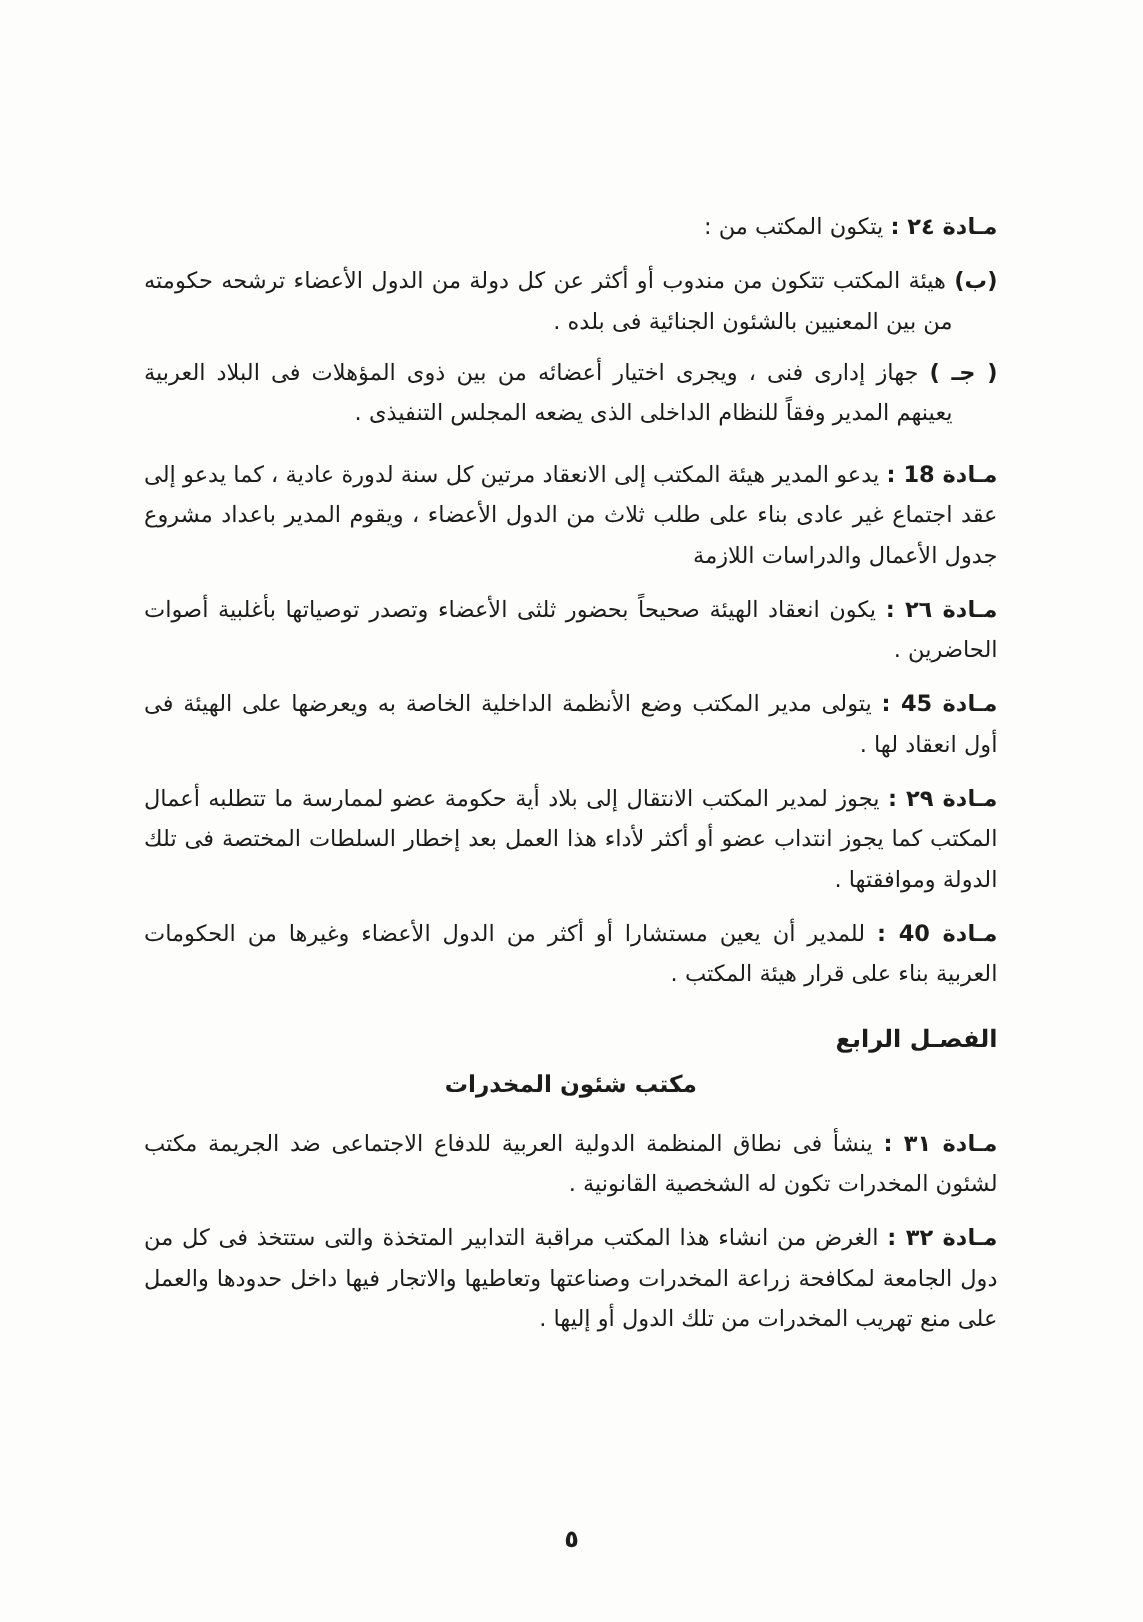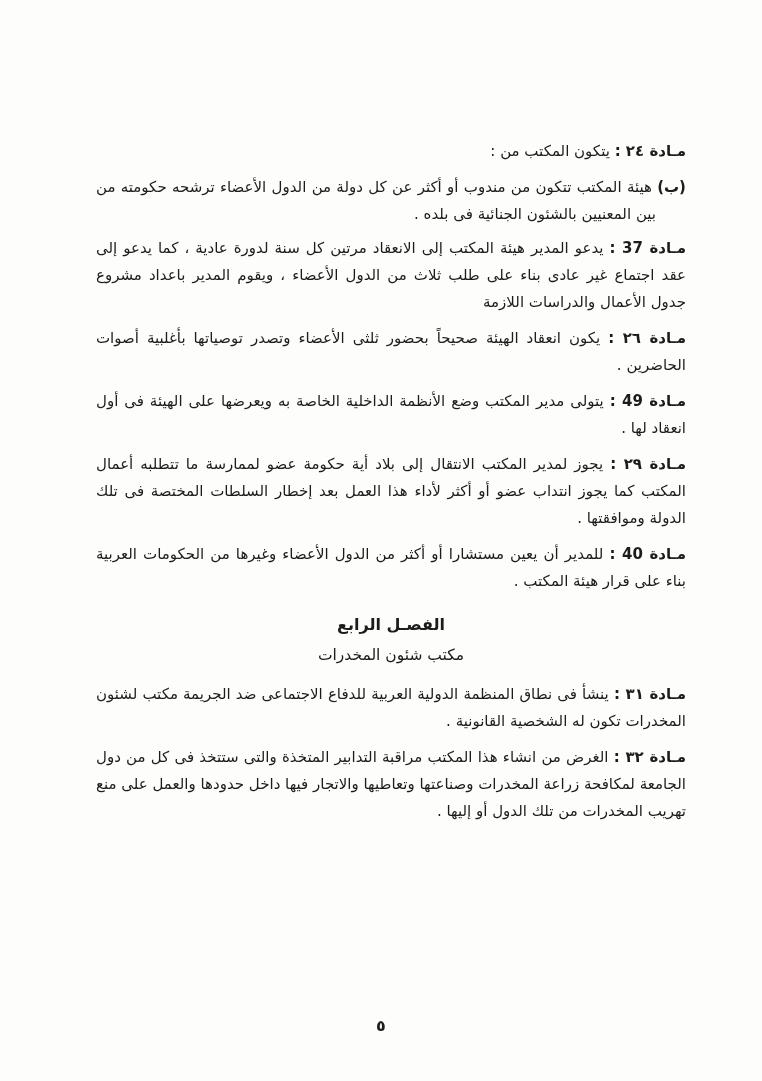--- a/index.html
+++ b/index.html
@@ -16,21 +16,21 @@
     overflow: hidden;
   }
   .sheet {
     position: absolute;
     inset: 0;
     background: #fdfdfb;
   }
   .content {
     position: absolute;
     top: 138px;
-    right: 76px;
+    right: 97px;
     left: 96px;
     direction: rtl;
     text-align: justify;
     font-size: 15px;
     line-height: 27px;
   }
   .para {
     margin: 0 0 9px 0;
   }
   .para .label {
@@ -38,29 +38,29 @@
   }
   .para.item {
     padding-right: 30px;
     text-indent: -30px;
     margin-bottom: 7px;
   }
   .para.last-item {
     margin-bottom: 14px;
   }
   .chapter-title {
-    text-align: center;
+    text-align: right;
     font-weight: bold;
     font-size: 16px;
     margin: 16px 0 4px 0;
     line-height: 27px;
   }
   .chapter-subtitle {
     text-align: center;
-    font-weight: normal;
+    font-weight: bold;
     font-size: 15.5px;
     margin: 0 0 12px 0;
     line-height: 27px;
   }
   .page-number {
     position: absolute;
     bottom: 46px;
     left: 0;
     right: 0;
     text-align: center;
@@ -73,26 +73,27 @@
 <body>
 
 <div class="sheet">
   <main class="content">
 
     <p class="para"><span class="label">مـادة ٢٤ :</span> <span>يتكون المكتب من :</span></p>
 
 
     <p class="para item"><span class="label">(ب)</span> <span>هيئة المكتب تتكون من مندوب أو أكثر عن كل دولة من الدول الأعضاء ترشحه حكومته من بين المعنيين بالشئون الجنائية فى بلده .</span></p>
 
+    <p class="para item last-item"><span class="label">( جـ )</span> <span>جهاز إدارى فنى ، ويجرى اختيار أعضائه من بين ذوى المؤهلات فى البلاد العربية يعينهم المدير وفقاً للنظام الداخلى الذى يضعه المجلس التنفيذى .</span></p>
 
-    <p class="para"><span class="label">مـادة 37 :</span> <span>يدعو المدير هيئة المكتب إلى الانعقاد مرتين كل سنة لدورة عادية ، كما يدعو إلى عقد اجتماع غير عادى بناء على طلب ثلاث من الدول الأعضاء ، ويقوم المدير باعداد مشروع جدول الأعمال والدراسات اللازمة</span></p>
+    <p class="para"><span class="label">مـادة 18 :</span> <span>يدعو المدير هيئة المكتب إلى الانعقاد مرتين كل سنة لدورة عادية ، كما يدعو إلى عقد اجتماع غير عادى بناء على طلب ثلاث من الدول الأعضاء ، ويقوم المدير باعداد مشروع جدول الأعمال والدراسات اللازمة</span></p>
 
     <p class="para"><span class="label">مـادة ٢٦ :</span> <span>يكون انعقاد الهيئة صحيحاً بحضور ثلثى الأعضاء وتصدر توصياتها بأغلبية أصوات الحاضرين .</span></p>
 
-    <p class="para"><span class="label">مـادة 49 :</span> <span>يتولى مدير المكتب وضع الأنظمة الداخلية الخاصة به ويعرضها على الهيئة فى أول انعقاد لها .</span></p>
+    <p class="para"><span class="label">مـادة 45 :</span> <span>يتولى مدير المكتب وضع الأنظمة الداخلية الخاصة به ويعرضها على الهيئة فى أول انعقاد لها .</span></p>
 
 
     <p class="para"><span class="label">مـادة ٢٩ :</span> <span>يجوز لمدير المكتب الانتقال إلى بلاد أية حكومة عضو لممارسة ما تتطلبه أعمال المكتب كما يجوز انتداب عضو أو أكثر لأداء هذا العمل بعد إخطار السلطات المختصة فى تلك الدولة وموافقتها .</span></p>
 
     <p class="para"><span class="label">مـادة 40 :</span> <span>للمدير أن يعين مستشارا أو أكثر من الدول الأعضاء وغيرها من الحكومات العربية بناء على قرار هيئة المكتب .</span></p>
 
     <h2 class="chapter-title">الفصـل الرابع</h2>
     <h3 class="chapter-subtitle">مكتب شئون المخدرات</h3>
 
     <p class="para"><span class="label">مـادة ٣١ :</span> <span>ينشأ فى نطاق المنظمة الدولية العربية للدفاع الاجتماعى ضد الجريمة مكتب لشئون المخدرات تكون له الشخصية القانونية .</span></p>

